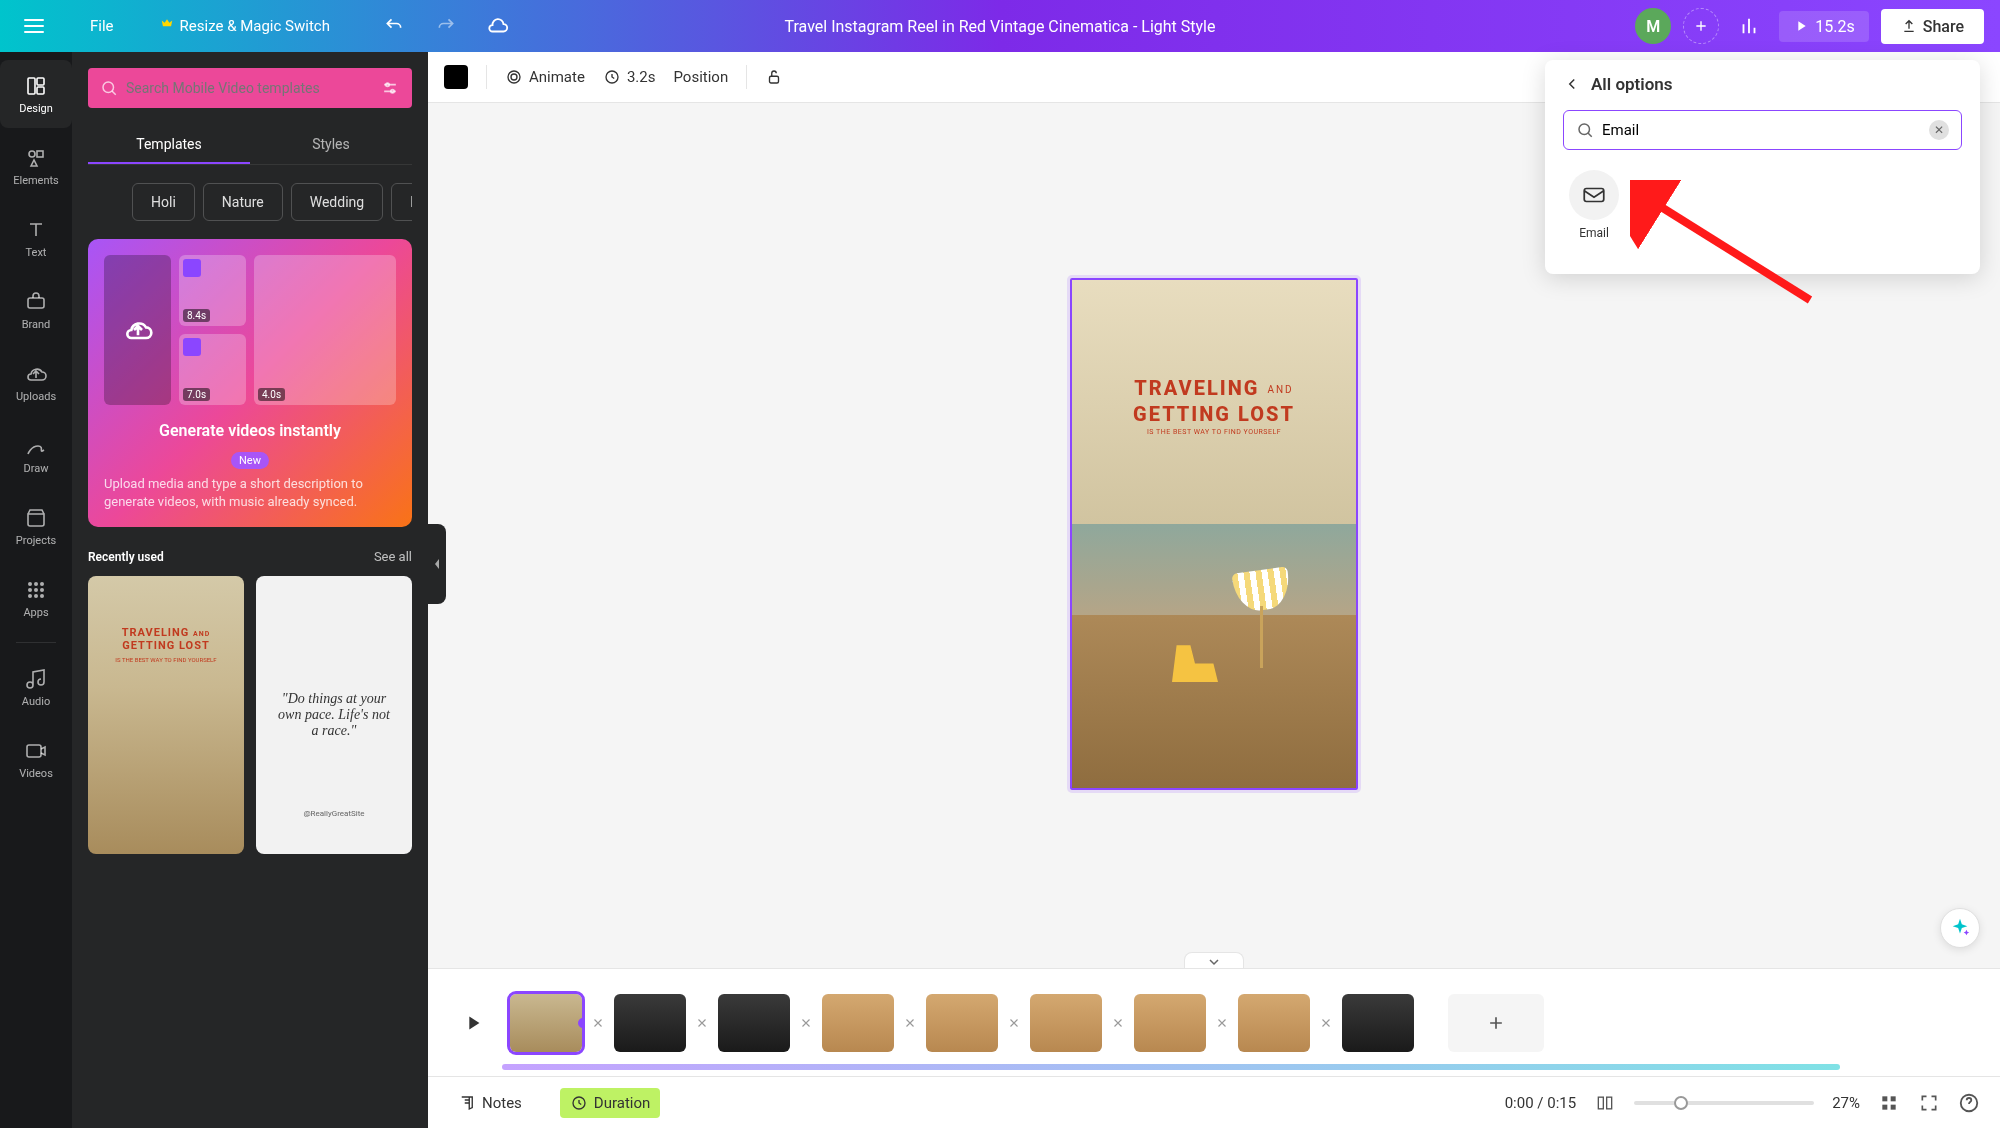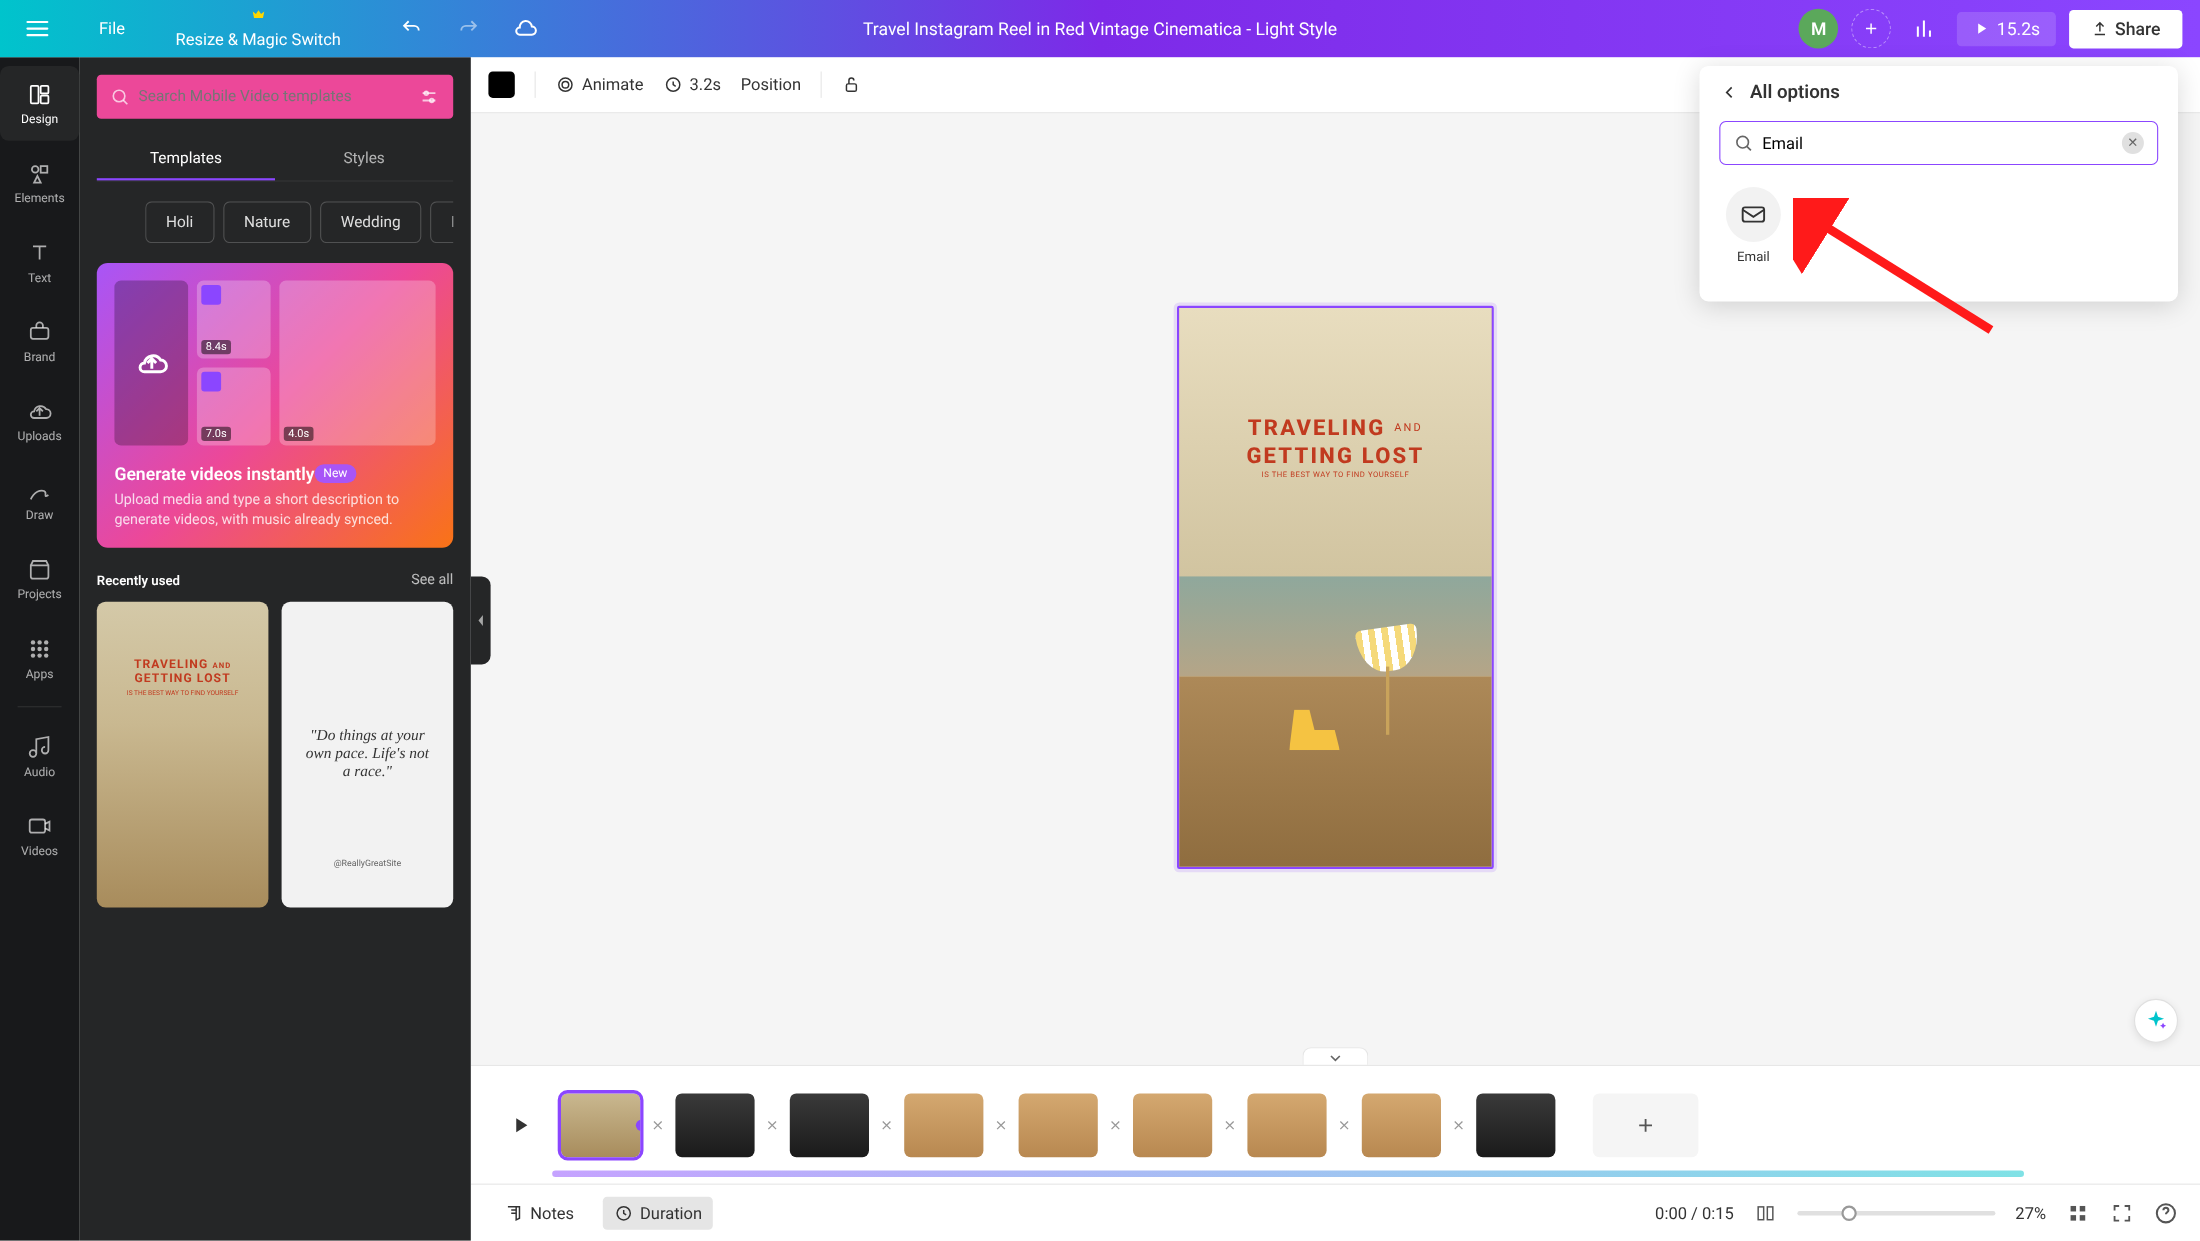--- a/index.html
+++ b/index.html
@@ -4,21 +4,21 @@
 <style>
 * { margin: 0; padding: 0; box-sizing: border-box; font-family: -apple-system, BlinkMacSystemFont, "Segoe UI", Roboto, sans-serif; }
 body { background: #fff; width: 2000px; height: 1128px; overflow: hidden; position: relative; }
 
 
 .top-header { height: 52px; background: linear-gradient(90deg, #00c4cc 0%, #7d2ae8 50%, #8b46ff 100%); display: flex; align-items: center; padding: 0 16px; color: #fff; position: relative; z-index: 10; gap: 18px; }
 .hamburger { width: 36px; height: 36px; display: flex; align-items: center; justify-content: center; cursor: pointer; }
 .hamburger-lines { width: 20px; height: 14px; display: flex; flex-direction: column; justify-content: space-between; }
 .hamburger-lines div { height: 2px; background: #fff; border-radius: 1px; }
 .file-btn { margin-left: 8px; padding: 8px 12px; font-size: 15px; cursor: pointer; }
-.resize-btn { margin-left: 4px; padding: 8px 12px; font-size: 15px; display: flex; align-items: center; gap: 6px; cursor: pointer; flex-direction: column; }
+.resize-btn { margin-left: 4px; padding: 8px 12px; font-size: 15px; display: flex; gap: 6px; cursor: pointer; }
 .crown-icon { width: 14px; height: 14px; }
 .header-icons { margin-left: 16px; display: flex; gap: 16px; }
 .header-icon { width: 36px; height: 36px; display: flex; align-items: center; justify-content: center; cursor: pointer; }
 .doc-title { position: absolute; left: 50%; transform: translateX(-50%); font-size: 16px; color: #fff; }
 .header-right { margin-left: auto; display: flex; align-items: center; gap: 12px; }
 .avatar { width: 36px; height: 36px; border-radius: 50%; background: #5ba85b; display: flex; align-items: center; justify-content: center; font-weight: 600; font-size: 16px; }
 .plus-circle { width: 36px; height: 36px; border-radius: 50%; display: flex; align-items: center; justify-content: center; border: 1px dashed rgba(255,255,255,0.4); cursor: pointer; }
 .play-time { background: rgba(255,255,255,0.15); border-radius: 4px; padding: 6px 14px; display: flex; align-items: center; gap: 6px; cursor: pointer; }
 .share-btn { background: #fff; color: #333; border-radius: 4px; padding: 8px 20px; display: flex; align-items: center; gap: 6px; font-weight: 500; cursor: pointer; }
 
@@ -39,21 +39,21 @@
 .panel-tab.active { color: #fff; border-bottom: 2px solid #8b46ff; }
 .chips-row { display: flex; gap: 8px; margin-top: 18px; overflow: hidden; margin-left: 44px; }
 .chip { padding: 10px 18px; background: transparent; border: 1px solid rgba(255,255,255,0.2); border-radius: 6px; font-size: 14px; color: rgba(255,255,255,0.85); cursor: pointer; white-space: nowrap; }
 
 .gen-card { margin-top: 18px; background: linear-gradient(135deg, #a855f7, #ec4899, #f97316); border-radius: 10px; padding: 16px; }
 .gen-thumbs { display: grid; grid-template-columns: repeat(4, 1fr); gap: 8px; height: 150px; }
 .gen-thumb { background: rgba(255,255,255,0.25); border-radius: 6px; position: relative; overflow: hidden; display: flex; align-items: center; justify-content: center; }
 .gen-thumb.dark { background: rgba(0,0,0,0.25); }
 .gen-badge { position: absolute; top: 4px; left: 4px; width: 18px; height: 18px; background: #8b46ff; border-radius: 3px; }
 .gen-dur { position: absolute; bottom: 4px; left: 4px; background: rgba(0,0,0,0.5); color: #fff; font-size: 10px; padding: 1px 4px; border-radius: 3px; }
-.gen-title-row { display: flex; align-items: center; gap: 0; margin-top: 16px; }
+.gen-title-row { display: flex; align-items: center; gap: 12px; margin-top: 16px; flex-direction: column; }
 .gen-title { font-size: 16px; font-weight: 600; color: #fff; }
 .gen-pill { background: #a855f7; color: #fff; font-size: 11px; padding: 2px 8px; border-radius: 10px; }
 .gen-desc { font-size: 13px; color: rgba(255,255,255,0.8); margin-top: 6px; line-height: 1.4; }
 
 .section-head { display: flex; justify-content: space-between; align-items: center; margin-top: 22px; }
 .section-title { font-size: 12px; font-weight: 600; color: #fff; }
 .see-all { font-size: 13px; color: rgba(255,255,255,0.7); cursor: pointer; }
 .tmpl-row { display: flex; gap: 12px; margin-top: 12px; }
 .tmpl-card { width: 156px; height: 278px; border-radius: 8px; background: #e6d4b8; position: relative; overflow: hidden; cursor: pointer; }
 .tmpl-card.quote { background: #f2f2f2; display: flex; align-items: center; justify-content: center; }
@@ -102,21 +102,21 @@
 .clip.active::after { content: ""; position: absolute; right: -6px; top: 50%; transform: translateY(-50%); width: 10px; height: 10px; background: #8b46ff; border-radius: 50%; }
 .clip-dark { background: linear-gradient(180deg, #3a3a3a, #1a1a1a); }
 .clip-warm { background: linear-gradient(180deg, #d4a870, #b88850); }
 .trans-icon { width: 20px; height: 20px; display: flex; align-items: center; justify-content: center; color: #999; }
 .add-clip { width: 96px; height: 58px; border-radius: 6px; background: #f5f5f5; display: flex; align-items: center; justify-content: center; font-size: 24px; color: #555; cursor: pointer; margin-left: 20px; }
 .audio-track { position: absolute; left: 74px; right: 160px; bottom: 6px; height: 6px; background: linear-gradient(90deg, #8b46ff, #00c4cc); border-radius: 3px; opacity: 0.5; }
 
 
 .bottom-bar { position: absolute; left: 428px; right: 0; bottom: 0; height: 52px; background: #fff; border-top: 1px solid #e5e5e5; display: flex; align-items: center; padding: 0 20px; gap: 16px; z-index: 3; }
 .bb-btn { display: flex; align-items: center; gap: 6px; font-size: 15px; color: #333; cursor: pointer; padding: 6px 10px; border-radius: 4px; }
-.bb-btn.active { background: #e5e5e5; }
+.bb-btn.active { background: #bef264; margin-left: 12px; }
 .bb-right { margin-left: auto; display: flex; align-items: center; gap: 18px; }
 .time-disp { font-size: 15px; color: #333; }
 .zoom-slider { width: 180px; height: 4px; background: #e0e0e0; border-radius: 2px; position: relative; cursor: pointer; }
 .zoom-thumb { position: absolute; top: -5px; left: 22%; width: 14px; height: 14px; background: #fff; border: 2px solid #999; border-radius: 50%; }
 .zoom-pct { font-size: 15px; color: #333; }
 .bb-icon { width: 22px; height: 22px; cursor: pointer; color: #555; display: flex; align-items: center; justify-content: center; }
 
 
 .popover { position: absolute; right: 20px; top: 60px; width: 435px; background: #fff; border-radius: 8px; box-shadow: 0 4px 24px rgba(0,0,0,0.15); z-index: 20; padding-bottom: 20px; }
 .pop-head { display: flex; align-items: center; gap: 10px; padding: 14px 18px 10px; font-size: 17px; font-weight: 600; color: #333; cursor: pointer; }

